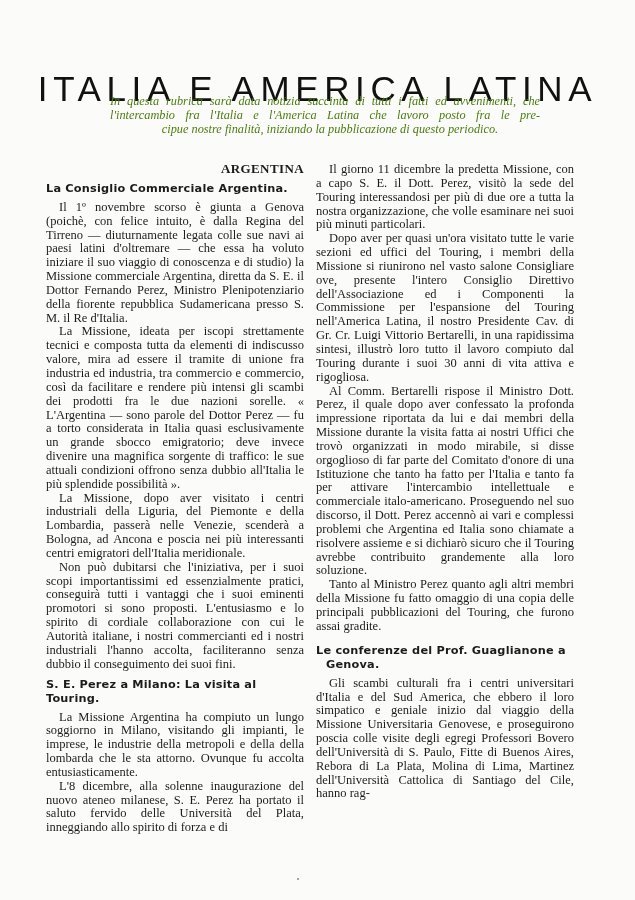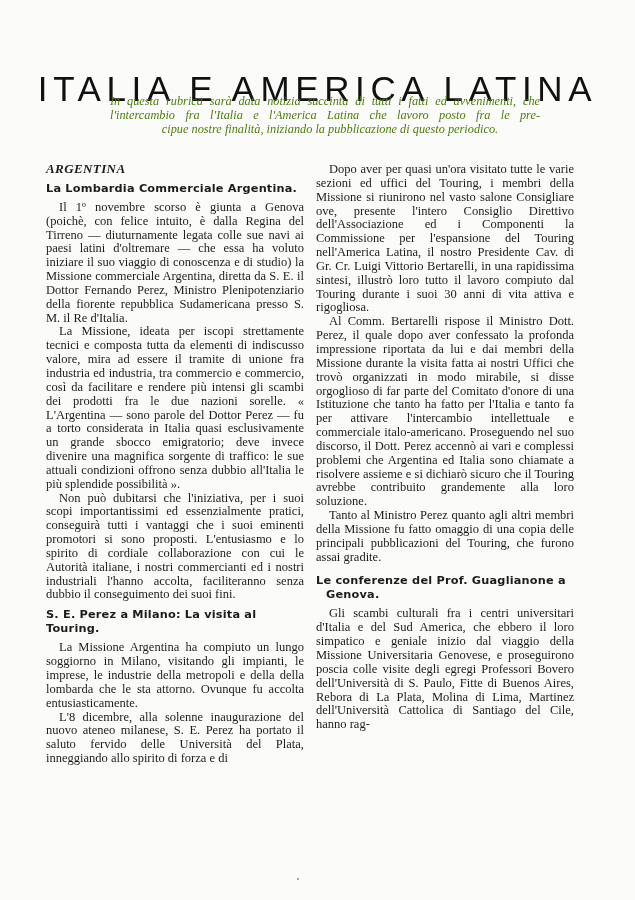--- a/index.html
+++ b/index.html
@@ -23,22 +23,22 @@
   }
   .intro span { display: block; text-align: justify; text-align-last: justify; }
   .intro span.last { text-align-last: center; padding-left: 10px; }
   .col {
     position: absolute; top: 162px; width: 258px;
     font-size: 12.5px; line-height: 13.85px; color: #1c1c1c;
   }
   .col.left { left: 46px; }
   .col.right { left: 316px; top: 163px; width: 258px; }
   .section-title {
-    text-align: left; font-weight: bold; font-size: 13px;
-    letter-spacing: 0.4px; margin: 0 0 6px 0; font-style: italic;
+    text-align: right; font-weight: bold; font-size: 13px;
+    letter-spacing: 0.4px; margin: 0 0 6px 0;
   }
   .article-title {
     font-family: "DejaVu Sans", "Liberation Sans", sans-serif;
     font-weight: bold; font-size: 11.3px; margin: 0 0 5px 0; letter-spacing: 0.2px;
     line-height: 14px;
   }
   .article-title.hang { padding-left: 10px; text-indent: -10px; }
   p { margin: 0; text-align: justify; }
   p.ind { text-indent: 13px; }
   .gap-s { height: 6px; }
@@ -53,31 +53,33 @@
 <h1 class="title">ITALIA E AMERICA LATINA</h1>
 
 <div class="intro">
   <span>In questa rubrica sarà data notizia succinta di tutti i fatti ed avvenimenti, che</span>
   <span>l'intercambio fra l'Italia e l'America Latina che lavoro posto fra le pre-</span>
   <span class="last">cipue nostre finalità, iniziando la pubblicazione di questo periodico.</span>
 </div>
 
 <div class="col left">
   <div class="section-title">ARGENTINA</div>
-  <div class="article-title">La Lombardia Commerciale Argentina.</div>
+  <div class="article-title">La Consiglio Commerciale Argentina.</div>
   <p class="ind">Il 1º novembre scorso è giunta a Genova (poichè, con felice intuito, è dalla Regina del Tirreno — diuturnamente legata colle sue navi ai paesi latini d'oltremare — che essa ha voluto iniziare il suo viaggio di conoscenza e di studio) la Missione commerciale Argentina, diretta da S. E. il Dottor Fernando Perez, Ministro Plenipotenziario della fiorente repubblica Sudamericana presso S. M. il Re d'Italia.</p>
   <p class="ind">La Missione, ideata per iscopi strettamente tecnici e composta tutta da elementi di indiscusso valore, mira ad essere il tramite di unione fra industria ed industria, tra commercio e commercio, così da facilitare e rendere più intensi gli scambi dei prodotti fra le due nazioni sorelle. « L'Argentina — sono parole del Dottor Perez — fu a torto considerata in Italia quasi esclusivamente un grande sbocco emigratorio; deve invece divenire una magnifica sorgente di traffico: le sue attuali condizioni offrono senza dubbio all'Italia le più splendide possibilità ».</p>
+  <p class="ind">La Missione, dopo aver visitato i centri industriali della Liguria, del Piemonte e della Lombardia, passerà nelle Venezie, scenderà a Bologna, ad Ancona e poscia nei più interessanti centri emigratori dell'Italia meridionale.</p>
   <p class="ind">Non può dubitarsi che l'iniziativa, per i suoi scopi importantissimi ed essenzialmente pratici, conseguirà tutti i vantaggi che i suoi eminenti promotori si sono proposti. L'entusiasmo e lo spirito di cordiale collaborazione con cui le Autorità italiane, i nostri commercianti ed i nostri industriali l'hanno accolta, faciliteranno senza dubbio il conseguimento dei suoi fini.</p>
   <div class="gap-s"></div>
   <div class="article-title">S. E. Perez a Milano: La visita al Touring.</div>
   <p class="ind">La Missione Argentina ha compiuto un lungo soggiorno in Milano, visitando gli impianti, le imprese, le industrie della metropoli e della della lombarda che le sta attorno. Ovunque fu accolta entusiasticamente.</p>
   <p class="ind">L'8 dicembre, alla solenne inaugurazione del nuovo ateneo milanese, S. E. Perez ha portato il saluto fervido delle Università del Plata, inneggiando allo spirito di forza e di</p>
 </div>
 
 <div class="col right">
+  <p class="ind">Il giorno 11 dicembre la predetta Missione, con a capo S. E. il Dott. Perez, visitò la sede del Touring interessandosi per più di due ore a tutta la nostra organizzazione, che volle esaminare nei suoi più minuti particolari.</p>
   <p class="ind">Dopo aver per quasi un'ora visitato tutte le varie sezioni ed uffici del Touring, i membri della Missione si riunirono nel vasto salone Consigliare ove, presente l'intero Consiglio Direttivo dell'Associazione ed i Componenti la Commissione per l'espansione del Touring nell'America Latina, il nostro Presidente Cav. di Gr. Cr. Luigi Vittorio Bertarelli, in una rapidissima sintesi, illustrò loro tutto il lavoro compiuto dal Touring durante i suoi 30 anni di vita attiva e rigogliosa.</p>
   <p class="ind">Al Comm. Bertarelli rispose il Ministro Dott. Perez, il quale dopo aver confessato la profonda impressione riportata da lui e dai membri della Missione durante la visita fatta ai nostri Uffici che trovò organizzati in modo mirabile, si disse orgoglioso di far parte del Comitato d'onore di una Istituzione che tanto ha fatto per l'Italia e tanto fa per attivare l'intercambio intellettuale e commerciale italo-americano. Proseguendo nel suo discorso, il Dott. Perez accennò ai vari e complessi problemi che Argentina ed Italia sono chiamate a risolvere assieme e si dichiarò sicuro che il Touring avrebbe contribuito grandemente alla loro soluzione.</p>
   <p class="ind">Tanto al Ministro Perez quanto agli altri membri della Missione fu fatto omaggio di una copia delle principali pubblicazioni del Touring, che furono assai gradite.</p>
   <div class="gap-m"></div>
   <div class="article-title hang">Le conferenze del Prof. Guaglianone a Genova.</div>
   <p class="ind">Gli scambi culturali fra i centri universitari d'Italia e del Sud America, che ebbero il loro simpatico e geniale inizio dal viaggio della Missione Universitaria Genovese, e proseguirono poscia colle visite degli egregi Professori Bovero dell'Università di S. Paulo, Fitte di Buenos Aires, Rebora di La Plata, Molina di Lima, Martinez dell'Università Cattolica di Santiago del Cile, hanno rag-</p>
 </div>
 
 <div class="dot" style="left:297px; top:878px;"></div>
 

